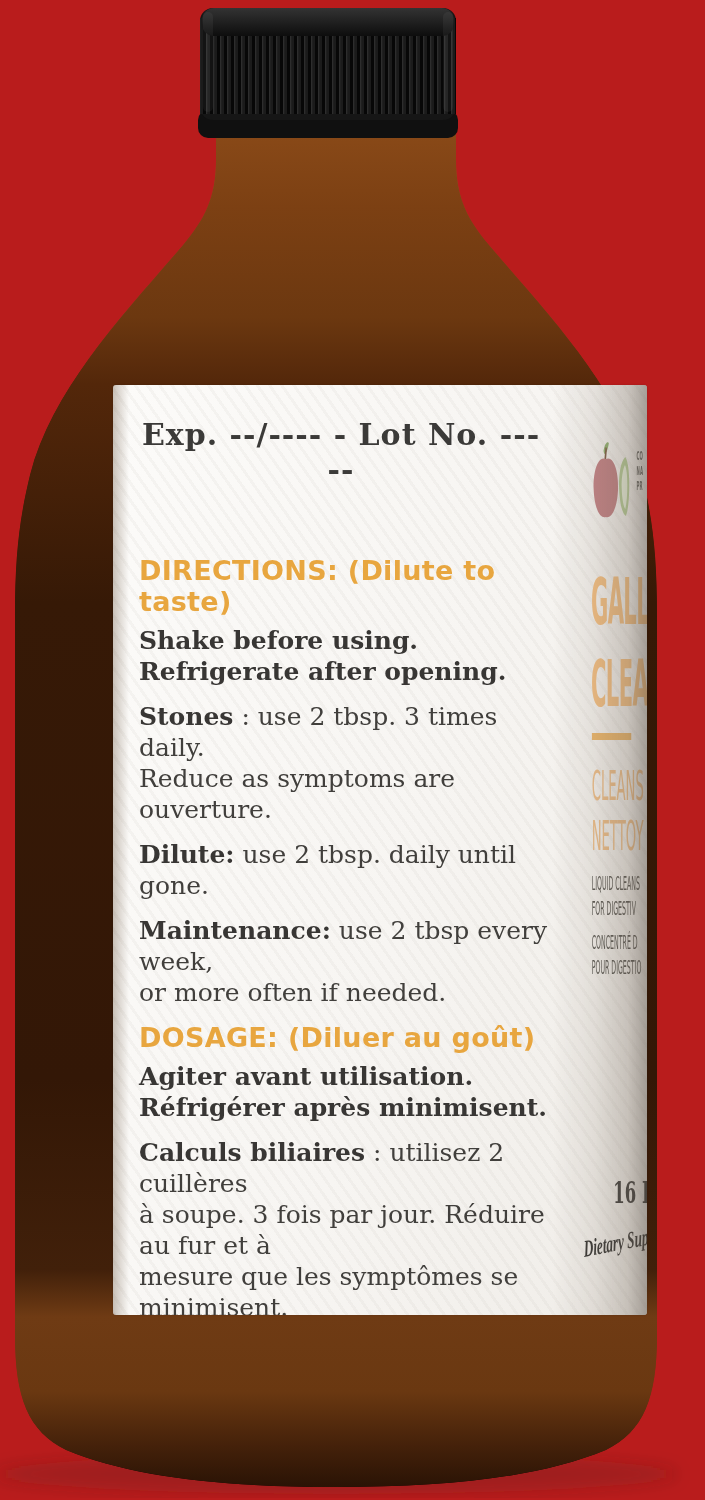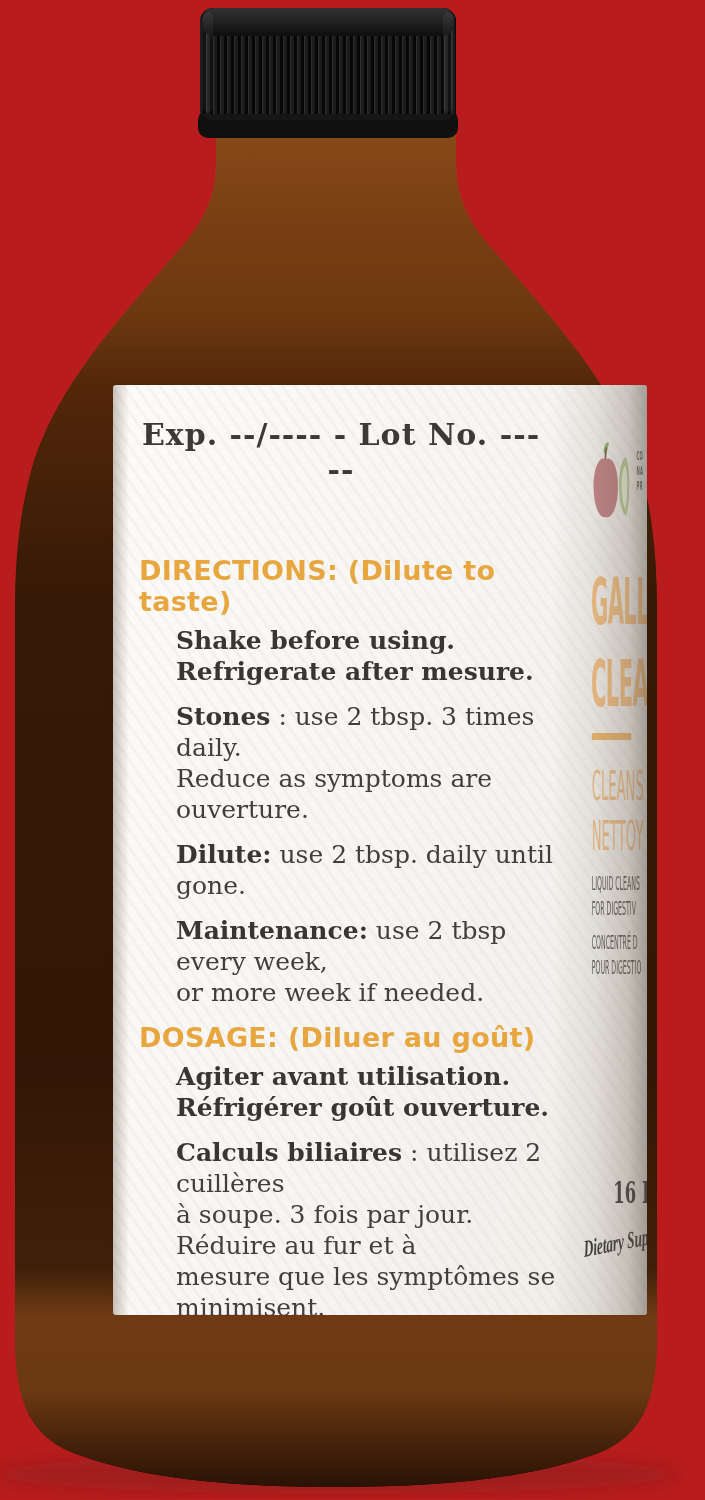--- a/index.html
+++ b/index.html
@@ -23,21 +23,21 @@
     background:linear-gradient(to right, rgba(140,128,115,0) 0%, rgba(140,128,115,0.16) 45%,
                rgba(118,106,94,0.34) 80%, rgba(92,82,72,0.52) 100%);}
 
   
   .lbl-left{position:absolute;left:0;top:0;width:456px;padding-left:26px;color:#3E3D3B;z-index:2;}
   .exp{margin-top:32px;width:404px;text-align:center;
        font:700 30px "DejaVu Serif",serif;letter-spacing:1px;color:#3b3a38;}
   .hd{font:700 27px "DejaVu Sans",sans-serif;color:#E8A63F;letter-spacing:0.3px;}
   .hd-directions{margin-top:68px;}
   .hd-dosage{margin-top:14px;}
-  .para{margin-top:14px;font:400 25px "DejaVu Serif",serif;line-height:31px;color:#413F3C;margin-left:37px;}
+  .para{margin-top:14px;font:400 25px "DejaVu Serif",serif;line-height:31px;color:#413F3C;}
   .para.first{margin-top:8px;}
   .para .b{font-weight:700;color:#383634;}
 
   
   .lbl-right{position:absolute;left:478px;top:0;width:280px;z-index:3;
              transform:scaleX(0.33);transform-origin:0 0;}
   .brand-rows{position:absolute;left:138px;top:64px;font:700 12px "DejaVu Sans",sans-serif;
               line-height:15px;color:#6b6b66;letter-spacing:0.5px;}
   .big-title{position:absolute;left:0;top:176px;font:700 64px "DejaVu Sans",sans-serif;
              line-height:82px;letter-spacing:-2px;color:#F2BD7F;white-space:nowrap;}
@@ -148,39 +148,39 @@
 
   <div class="label">
 
     <div class="lbl-left">
       <div class="exp">Exp. --/---- - Lot No. -----</div>
 
       <div class="hd hd-directions">DIRECTIONS: (Dilute to taste)</div>
 
       <div class="para first">
         <div><span class="b">Shake before using.</span><span></span></div>
-        <div><span class="b">Refrigerate after mesure.</span><span></span></div>
+        <div><span class="b">Refrigerate after opening.</span><span></span></div>
       </div>
       <div class="para">
         <div><span class="b">Stones</span><span> : use 2 tbsp. 3 times daily.</span></div>
         <div><span class="b"></span><span>Reduce as symptoms are ouverture.</span></div>
       </div>
       <div class="para">
         <div><span class="b">Dilute:</span><span> use 2 tbsp. daily until gone.</span></div>
       </div>
       <div class="para">
         <div><span class="b">Maintenance:</span><span> use 2 tbsp every week,</span></div>
-        <div><span class="b"></span><span>or more week if needed.</span></div>
+        <div><span class="b"></span><span>or more often if needed.</span></div>
       </div>
 
       <div class="hd hd-dosage">DOSAGE: (Diluer au goût)</div>
 
       <div class="para first">
         <div><span class="b">Agiter avant utilisation.</span><span></span></div>
-        <div><span class="b">Réfrigérer goût ouverture.</span><span></span></div>
+        <div><span class="b">Réfrigérer après minimisent.</span><span></span></div>
       </div>
       <div class="para">
         <div><span class="b">Calculs biliaires</span><span> : utilisez 2 cuillères</span></div>
         <div><span class="b"></span><span>à soupe. 3 fois par jour. Réduire au fur et à</span></div>
         <div><span class="b"></span><span>mesure que les symptômes se minimisent.</span></div>
       </div>
 
     </div>
 
     <div class="lbl-right">

